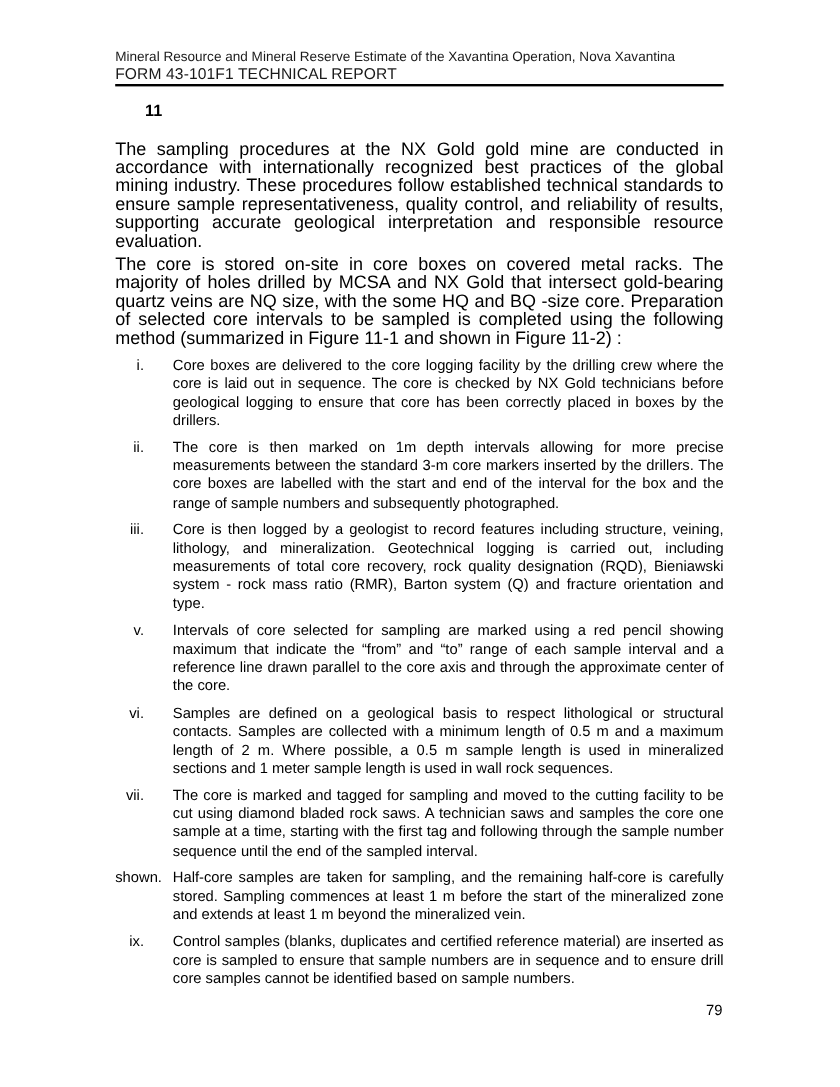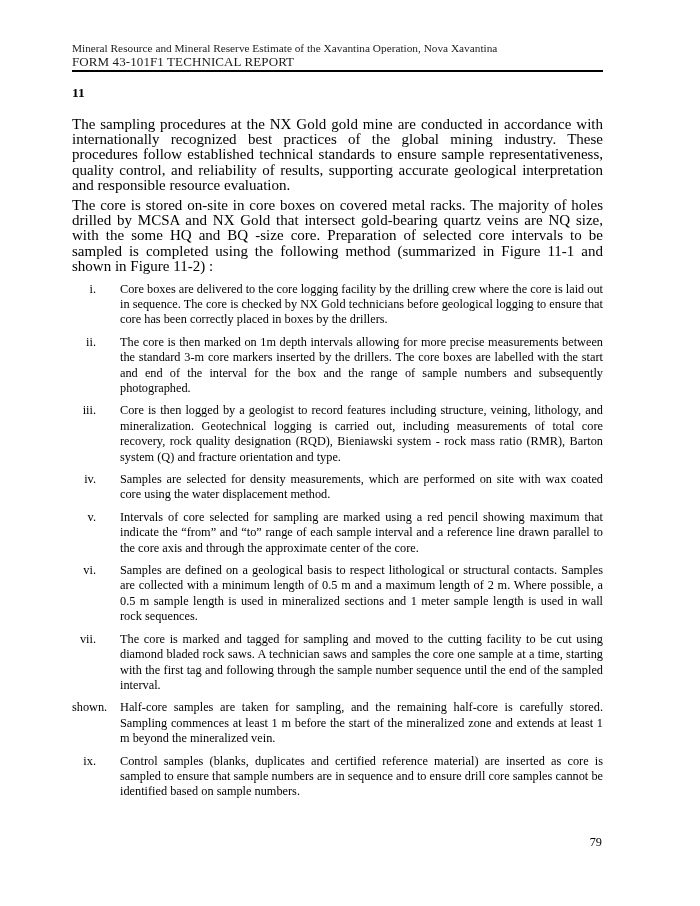--- a/index.html
+++ b/index.html
@@ -7,23 +7,23 @@
     padding: 0;
     background: #ffffff;
   }
   .page {
     position: relative;
     width: 700px;
     height: 906px;
     margin: 0 auto;
     background: #ffffff;
     color: #000000;
-    font-family: Liberation Serif, serif;
+    font-family: Liberation Sans, sans-serif;
     box-sizing: border-box;
-    padding: 42px 97px 0 72px;
+    padding: 42px 97px 0 96px;
     overflow: hidden;
   }
   .rh-title {
     font-size: 11.3px;
     line-height: 13.5px;
     color: #1a1a1a;
   }
   .rh-sub {
     font-size: 13px;
     line-height: 10px;
@@ -35,20 +35,21 @@
     height: 0;
     border-bottom: 2px solid #000000;
     margin-top: 3px;
   }
   .section-heading {
     display: flex;
     margin-top: 13px;
     font-weight: bold;
     font-size: 13.5px;
     line-height: 16px;
+    text-align: center;
   }
   .sec-num {
     flex: none;
     width: 64px;
   }
   .sec-title {
     flex: 1;
   }
   .body-para {
     margin: 4px 0 0 0;
@@ -114,24 +115,20 @@
     <div class="list-item">
       <span class="li-marker">ii.</span>
       <span class="li-text">The core is then marked on 1m depth intervals allowing for more precise measurements between the standard 3-m core markers inserted by the drillers. The core boxes are labelled with the start and end of the interval for the box and the range of sample numbers and subsequently photographed.</span>
     </div>
 
     <div class="list-item">
       <span class="li-marker">iii.</span>
       <span class="li-text">Core is then logged by a geologist to record features including structure, veining, lithology, and mineralization. Geotechnical logging is carried out, including measurements of total core recovery, rock quality designation (RQD), Bieniawski system - rock mass ratio (RMR), Barton system (Q) and fracture orientation and type.</span>
     </div>
 
-    <div class="list-item">
-      <span class="li-marker">iv.</span>
-      <span class="li-text">Samples are selected for density measurements, which are performed on site with wax coated core using the water displacement method.</span>
-    </div>
 
     <div class="list-item">
       <span class="li-marker">v.</span>
       <span class="li-text">Intervals of core selected for sampling are marked using a red pencil showing maximum that indicate the “from” and “to” range of each sample interval and a reference line drawn parallel to the core axis and through the approximate center of the core.</span>
     </div>
 
     <div class="list-item">
       <span class="li-marker">vi.</span>
       <span class="li-text">Samples are defined on a geological basis to respect lithological or structural contacts. Samples are collected with a minimum length of 0.5 m and a maximum length of 2 m. Where possible, a 0.5 m sample length is used in mineralized sections and 1 meter sample length is used in wall rock sequences.</span>
     </div>

